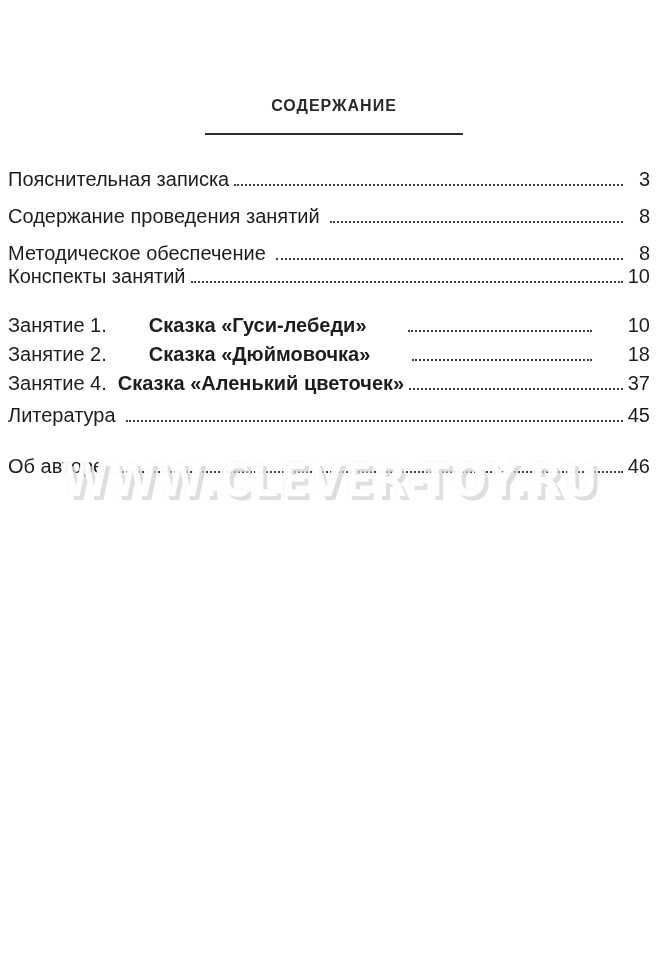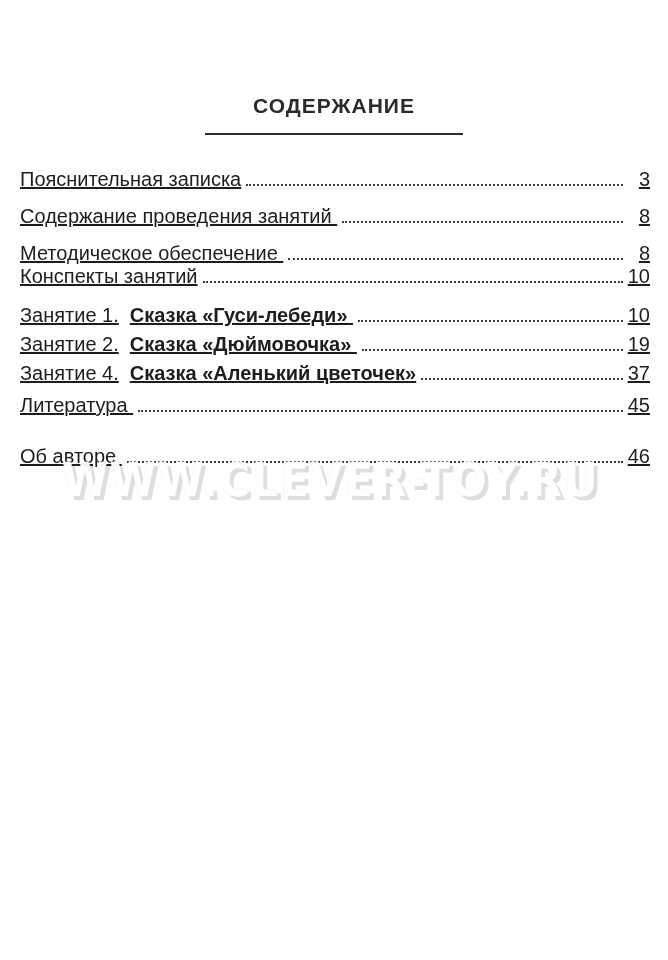--- a/index.html
+++ b/index.html
@@ -9,35 +9,34 @@
     width: 668px;
     height: 960px;
     background: #ffffff;
     font-family: "Liberation Sans", sans-serif;
     color: #1d1d1d;
     overflow: hidden;
   }
   .title {
     padding-top: 94px;
     text-align: center;
-    font-size: 21px;
+    font-size: 16px;
     line-height: 24px;
     font-weight: bold;
     letter-spacing: 1px;
     color: #2a2a2a;
   }
   .title-rule {
     width: 258px;
     height: 2px;
     background: #2e2e2e;
     margin: 15px auto 0 auto;
   }
   .toc {
-    padding: 33px 18px 0 20px;
-    text-decoration: underline;
+    padding: 33px 18px 0 8px;
   }
   .row {
     display: flex;
     align-items: baseline;
     font-size: 20px;
     line-height: 23px;
     color: #1d1d1d;
   }
   .row .prefix { white-space: pre; margin-right: 11px; }
   .row .bold-title { font-weight: bold; white-space: pre; }
@@ -49,22 +48,22 @@
     border-bottom: 2px dotted #3d3d3d;
     margin: 0 1px 5px 5px;
   }
   .pagenum {
     min-width: 26px;
     text-align: right;
     font-size: 20px;
   }
   .gap-a { margin-bottom: 14px; }  
   .gap-a2 { }
-  .gap-b { margin-bottom: 16px; }  
-  .gap-c { margin-bottom: 6px; }   
+  .gap-b { margin-bottom: 26px; }  
+  .gap-c { margin-bottom: 6px; gap: 31px; }   
   .gap-d { margin-bottom: 9px; }   
   .gap-e { margin-bottom: 28px; }  
   .watermark {
     position: absolute;
     left: 62px;
     top: 438px;
     width: 545px;
     height: 82px;
     pointer-events: none;
     opacity: 0.95;
@@ -123,21 +122,21 @@
       <span class="prefix">Занятие 1.</span>
       <span class="bold-title">Сказка «Гуси-лебеди» </span>
       <span class="leader"></span>
       <span class="pagenum">10</span>
     </div>
 
     <div class="row gap-c">
       <span class="prefix">Занятие 2.</span>
       <span class="bold-title">Сказка «Дюймовочка» </span>
       <span class="leader"></span>
-      <span class="pagenum">19</span>
+      <span class="pagenum">18</span>
     </div>
 
 
     <div class="row gap-d">
       <span class="prefix">Занятие 4.</span>
       <span class="bold-title">Сказка «Аленький цветочек»</span>
       <span class="leader"></span>
       <span class="pagenum">37</span>
     </div>
 

